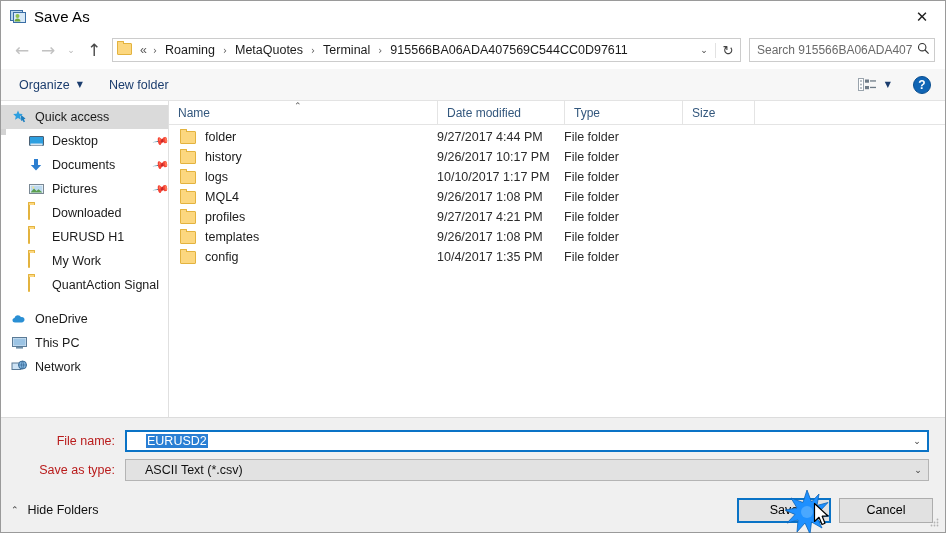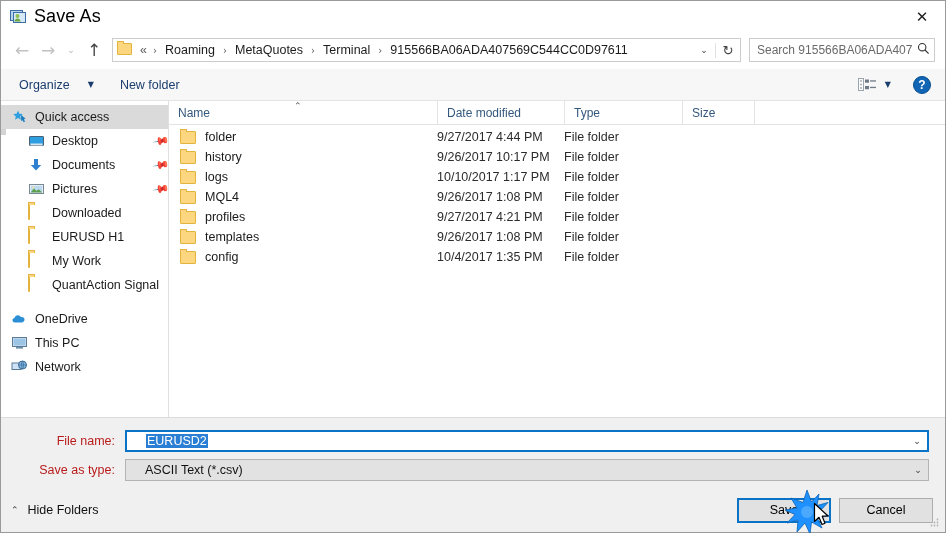--- a/index.html
+++ b/index.html
@@ -39,21 +39,21 @@
   }
   .title-icon {
     width: 16px;
     height: 16px;
     margin-left: 9px;
     margin-right: 8px;
     position: relative;
     flex: none;
   }
   .title-text {
-    font-size: 18px;
+    font-size: 15px;
     color: #000;
     letter-spacing: 0.1px;
   }
   .close-btn {
     position: absolute;
     right: 0;
     top: 0;
     width: 46px;
     height: 30px;
     display: flex;
@@ -189,21 +189,20 @@
     align-items: center;
     padding-left: 18px;
     box-sizing: border-box;
   }
   .cmd-item {
     font-size: 12.5px;
     color: #1b3d6e;
     margin-right: 26px;
     display: flex;
     align-items: center;
-    gap: 11px;
   }
   .cmd-caret {
     margin-left: 7px;
     font-size: 8px;
     color: #1b3d6e;
     font-family: "DejaVu Sans", sans-serif;
   }
   .cmdbar-right {
     margin-left: auto;
     display: flex;

